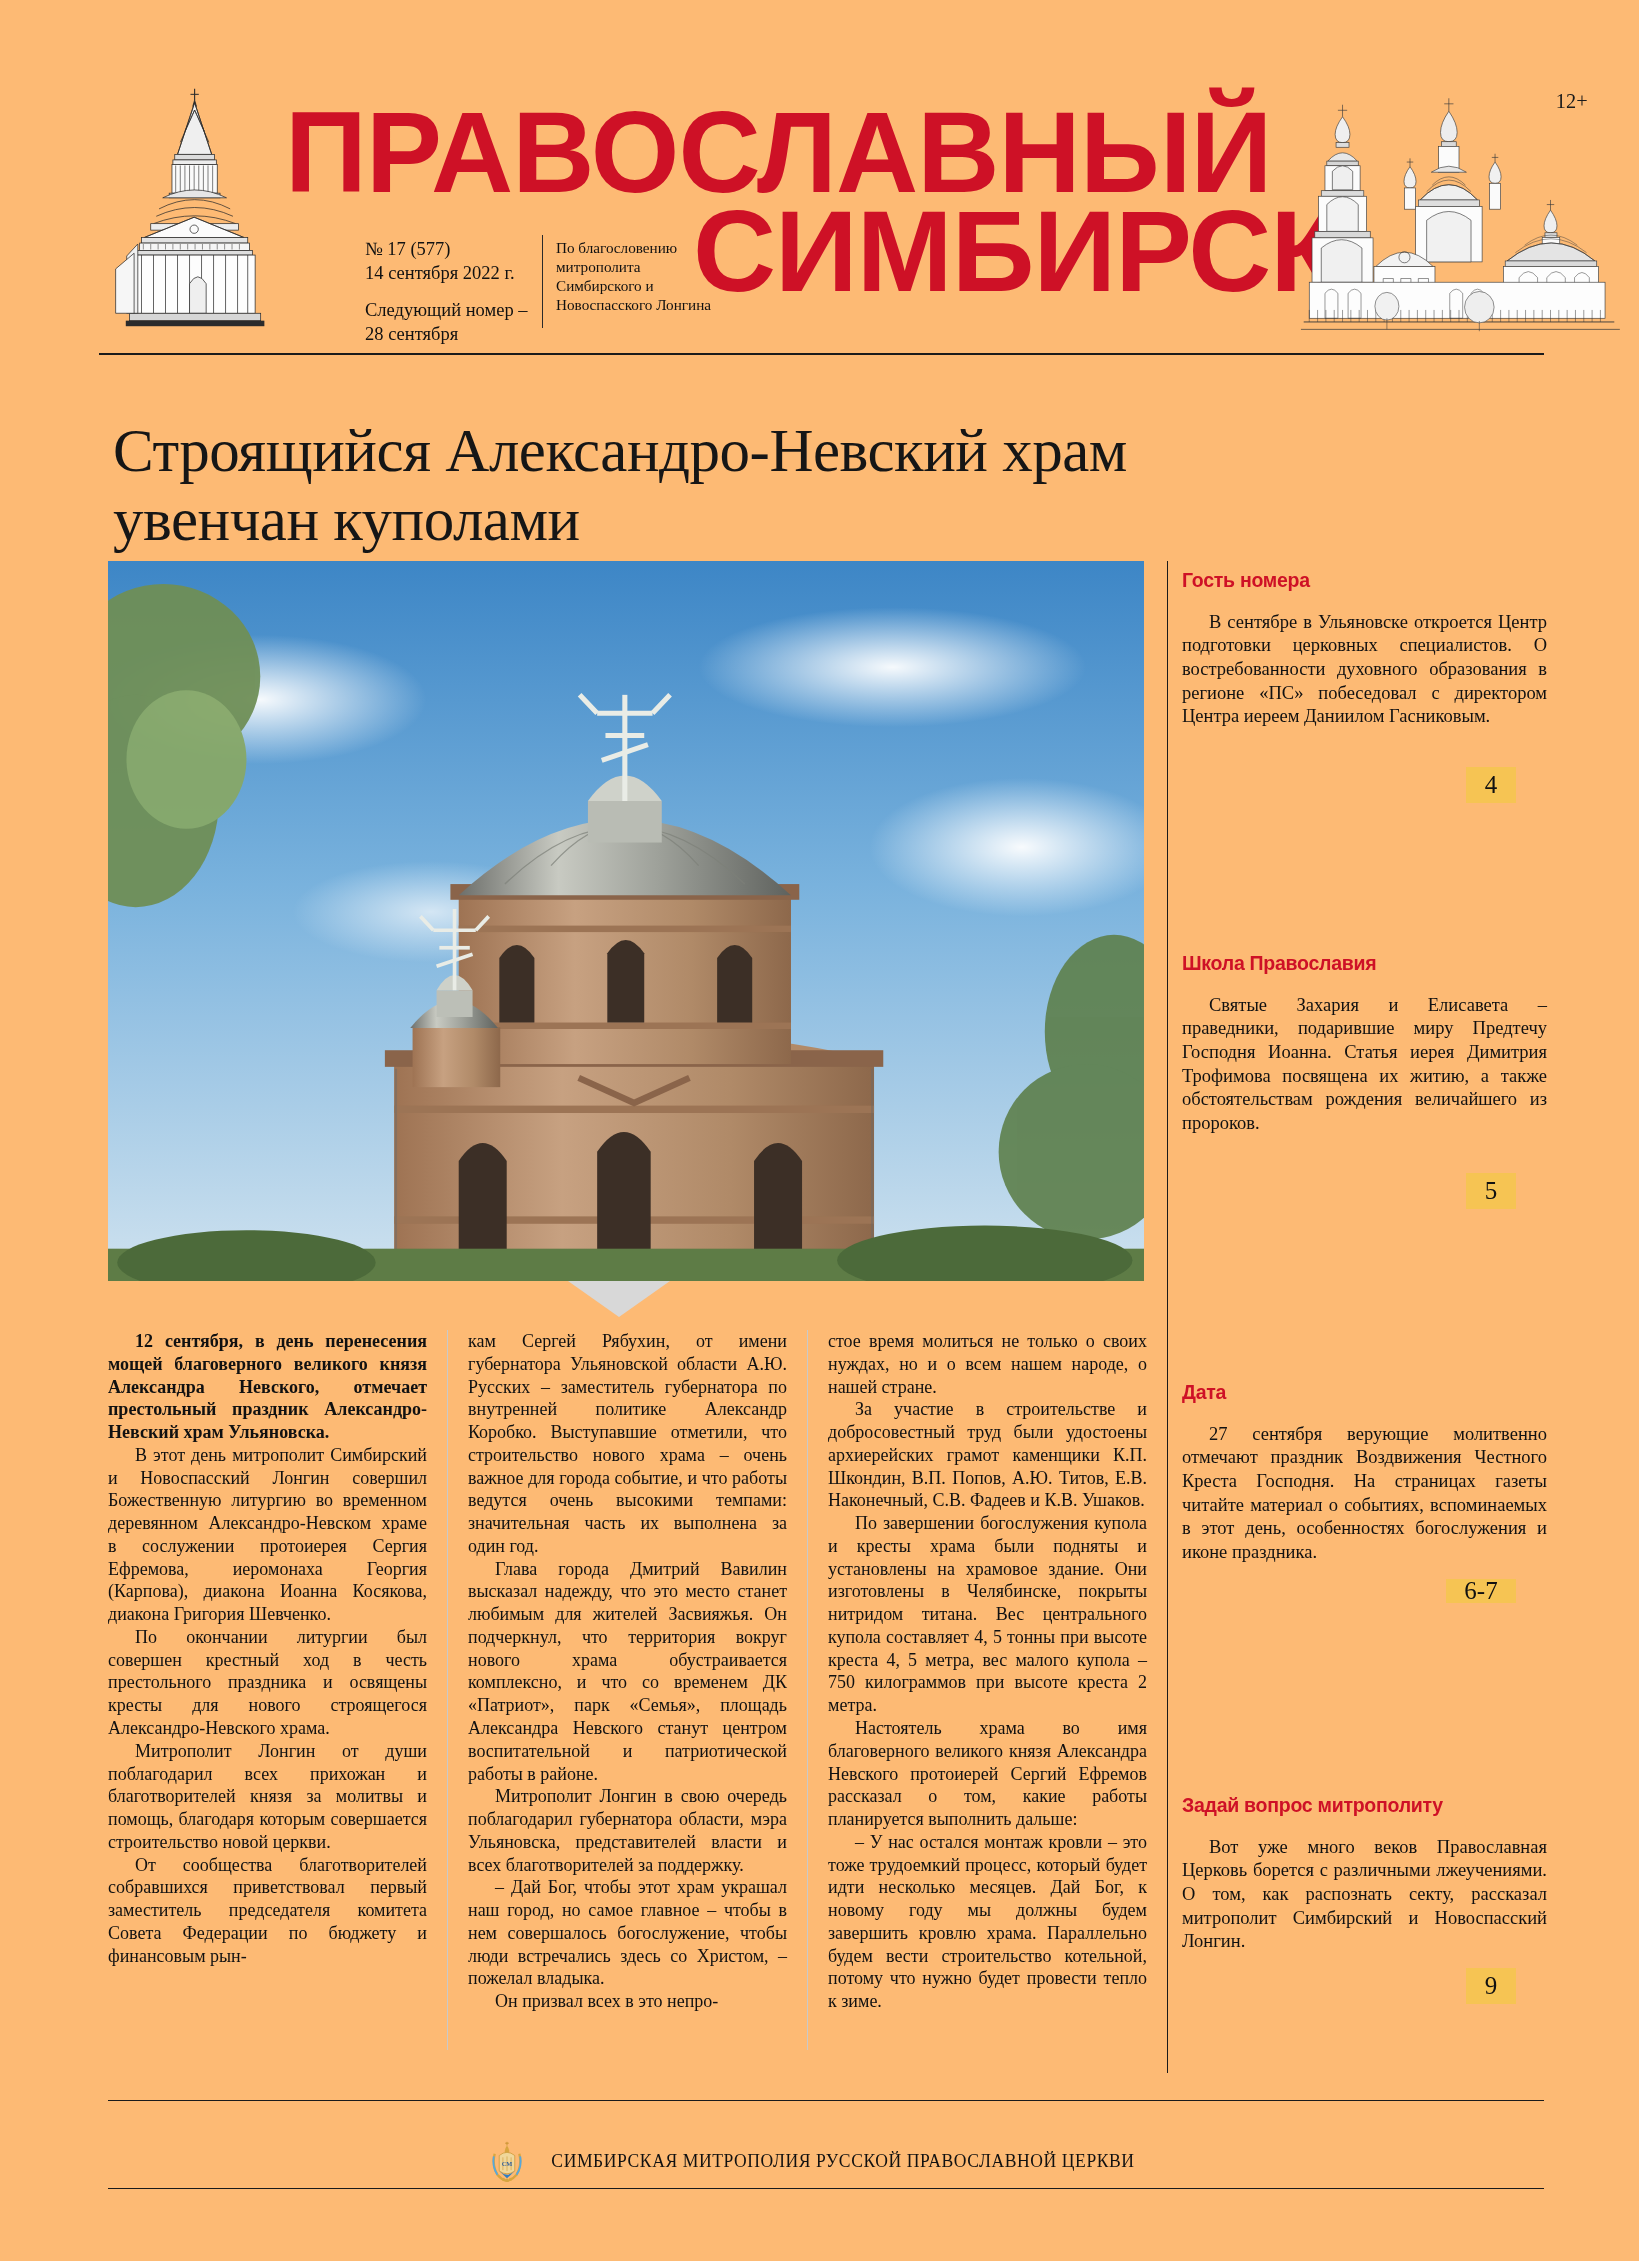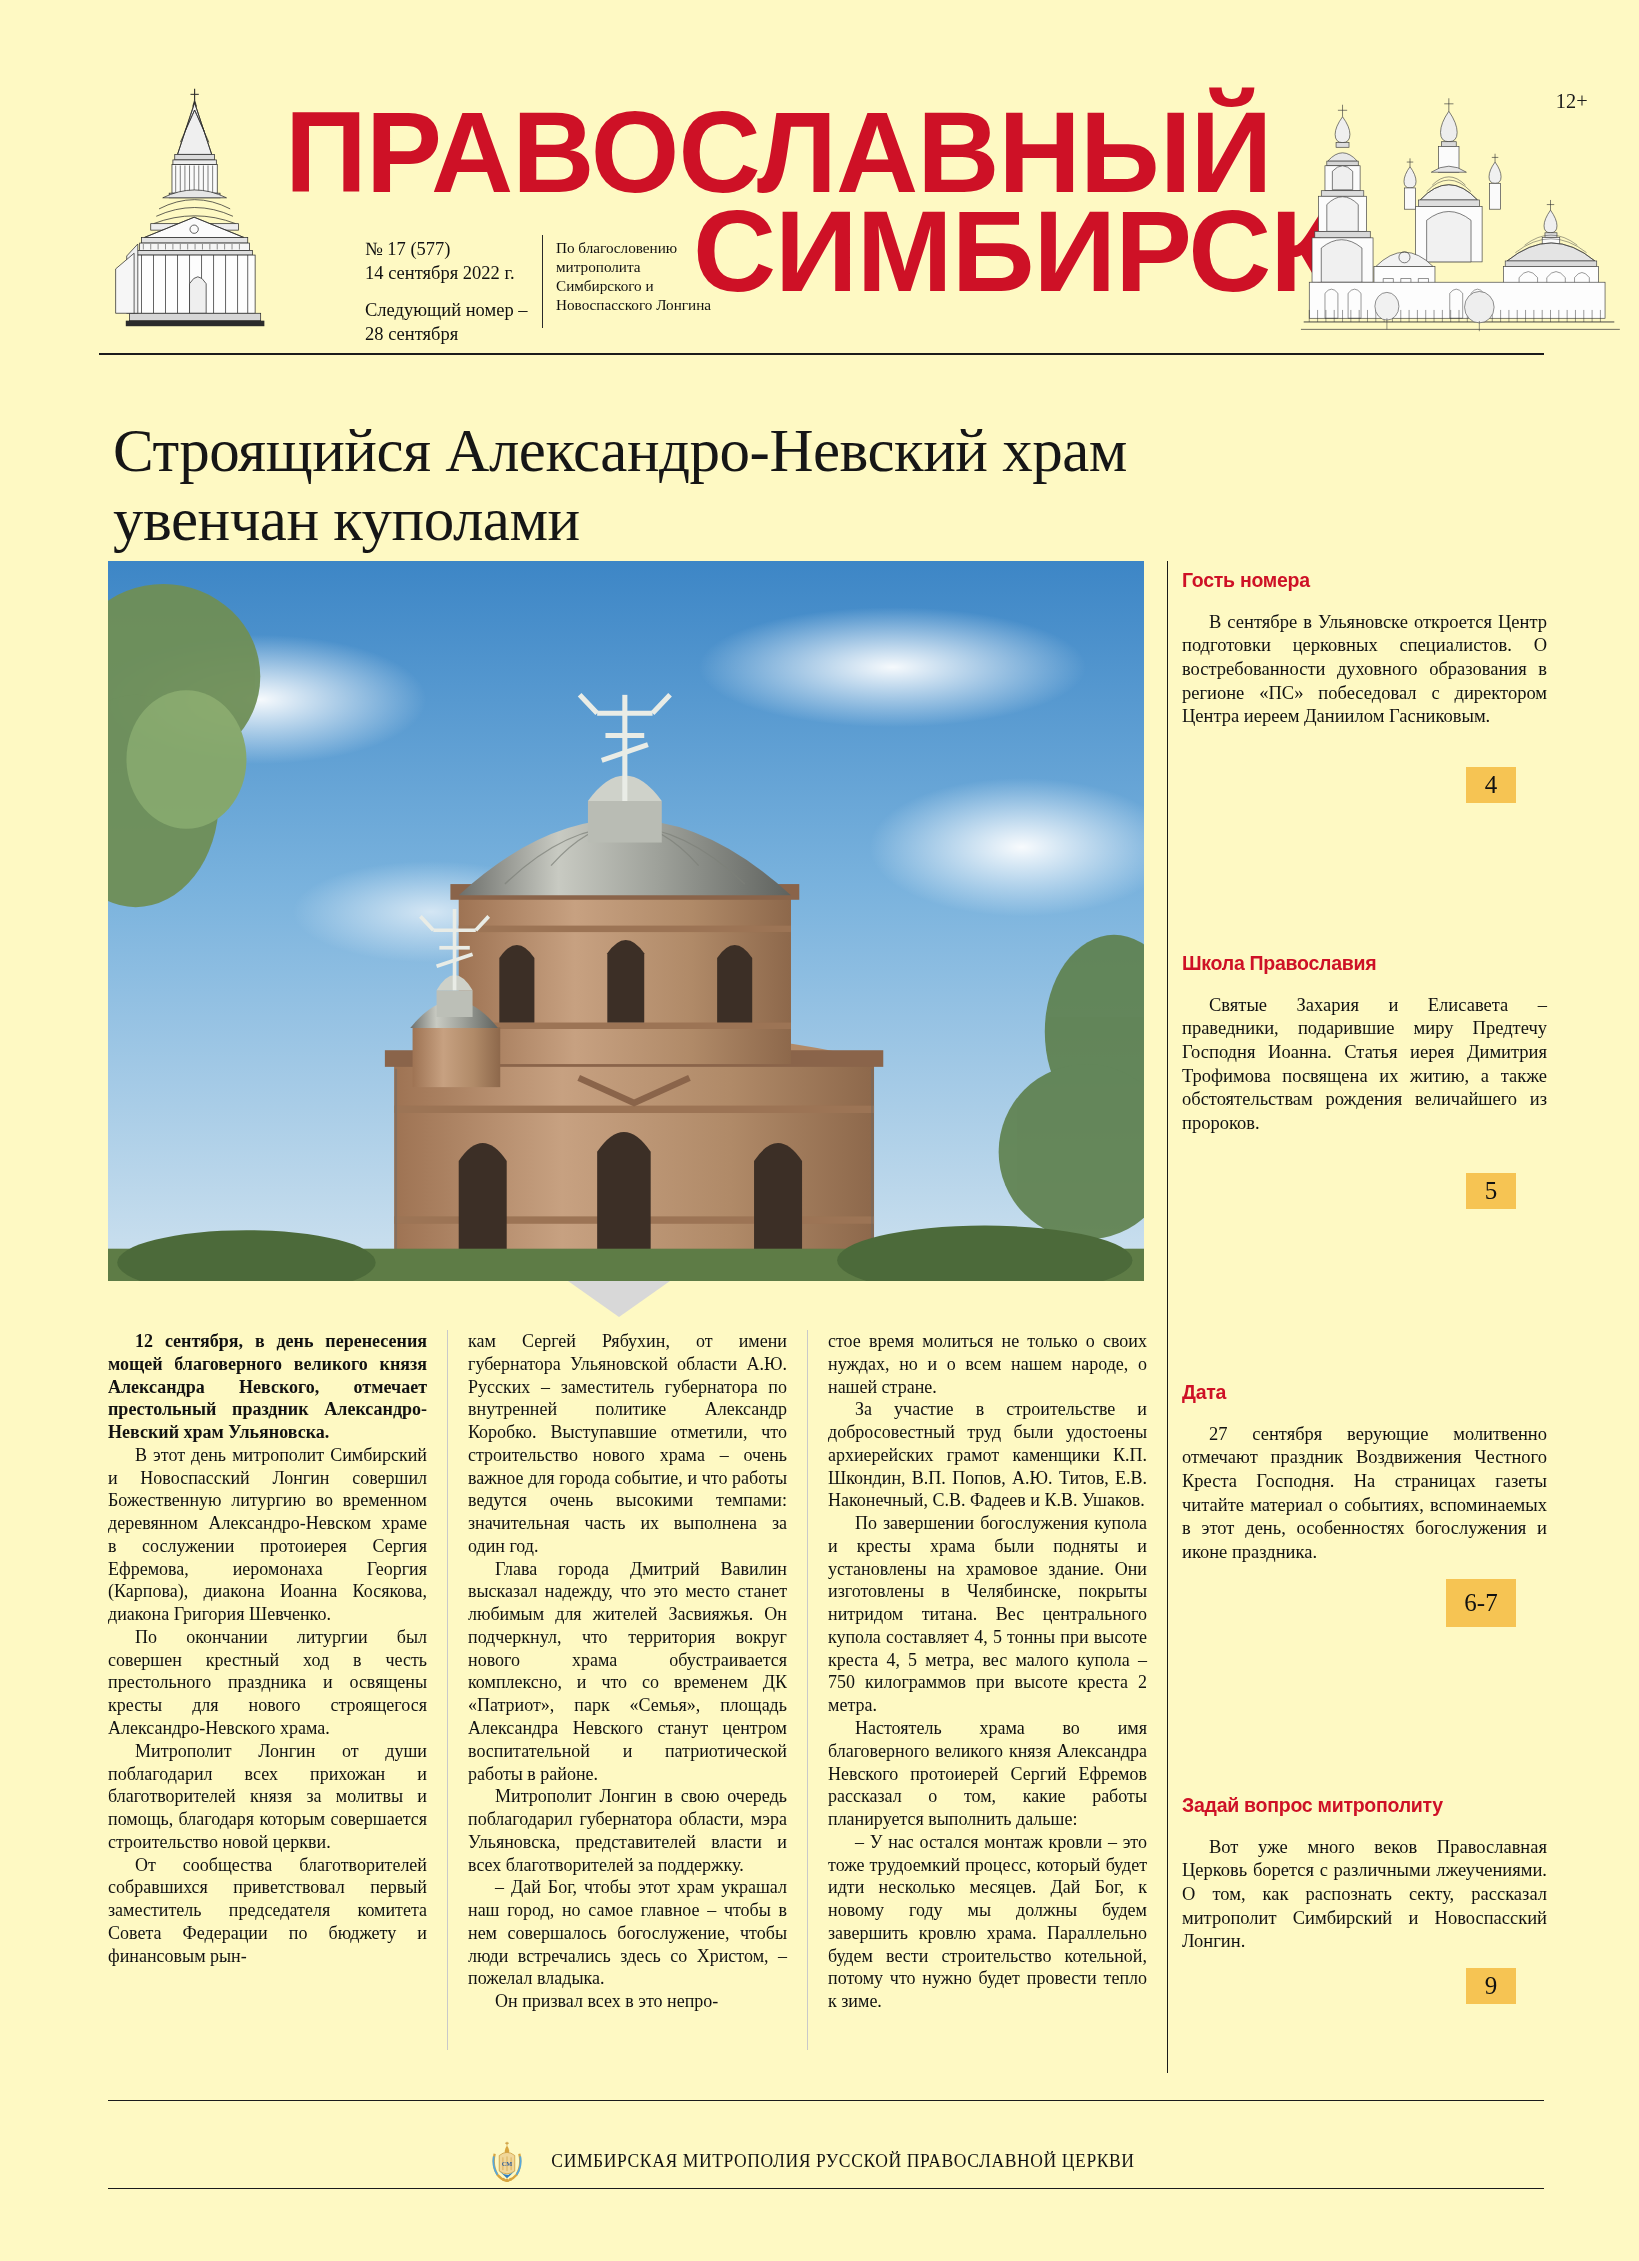--- a/index.html
+++ b/index.html
@@ -1,19 +1,19 @@
 <!DOCTYPE html>
 <html lang="ru" style="font-size:7.4px"><head>
 <meta charset="utf-8">
 <title>Православный Симбирск</title>
 <style>
   html,body{margin:0;padding:0;background:#ffffff;}
   body{width:1639px;height:2261px;position:relative;font-family:"Liberation Serif",serif;color:#111;}
 
-  .page{position:absolute;inset:0;background:#fef9c3;}
+  .page{position:absolute;inset:0;background:#fdba74;}
 
   
   .masthead{position:absolute;left:0;top:0;width:1639px;height:351px;}
 
   .age-badge{position:absolute;right:51px;top:90px;font-family:"Liberation Serif",serif;
              font-size:20.3px;color:#1a1a1a;letter-spacing:0.2px;}
 
   .logo-church-left{position:absolute;left:99px;top:85px;width:194px;height:245px;}
   .logo-church-right{position:absolute;left:1288px;top:76px;width:342px;height:259px;}
 
@@ -392,21 +392,21 @@
 
     <div class="sb-block" style="top:395px;">
       <div class="sb-kicker">Школа Православия</div>
       <p class="sb-text">Святые Захария и Елисавета – праведники, подарившие миру Предтечу Господня Иоанна. Статья иерея Димитрия Трофимова посвящена их житию, а также обстоятельствам рождения величайшего из пророков.</p>
       <div class="pg-badge" style="left:284px;top:222px;width:50px;height:36px;">5</div>
     </div>
 
     <div class="sb-block" style="top:824px;">
       <div class="sb-kicker">Дата</div>
       <p class="sb-text">27 сентября верующие молитвенно отмечают праздник Воздвижения Честного Креста Господня. На страницах газеты читайте материал о событиях, вспоминаемых в этот день, особенностях богослужения и иконе праздника.</p>
-      <div class="pg-badge" style="left:264px;top:199px;width:70px;height:48px;">6-7</div>
+      <div class="pg-badge" style="left:264px;top:199px;width:70px;height:24px;">6-7</div>
     </div>
 
     <div class="sb-block" style="top:1237px;">
       <div class="sb-kicker">Задай вопрос митрополиту</div>
       <p class="sb-text">Вот уже много веков Православная Церковь борется с различными лжеучениями. О том, как распознать секту, рассказал митрополит Симбирский и Новоспасский Лонгин.</p>
       <div class="pg-badge" style="left:284px;top:175px;width:50px;height:36px;">9</div>
     </div>
 
   </div>
 

